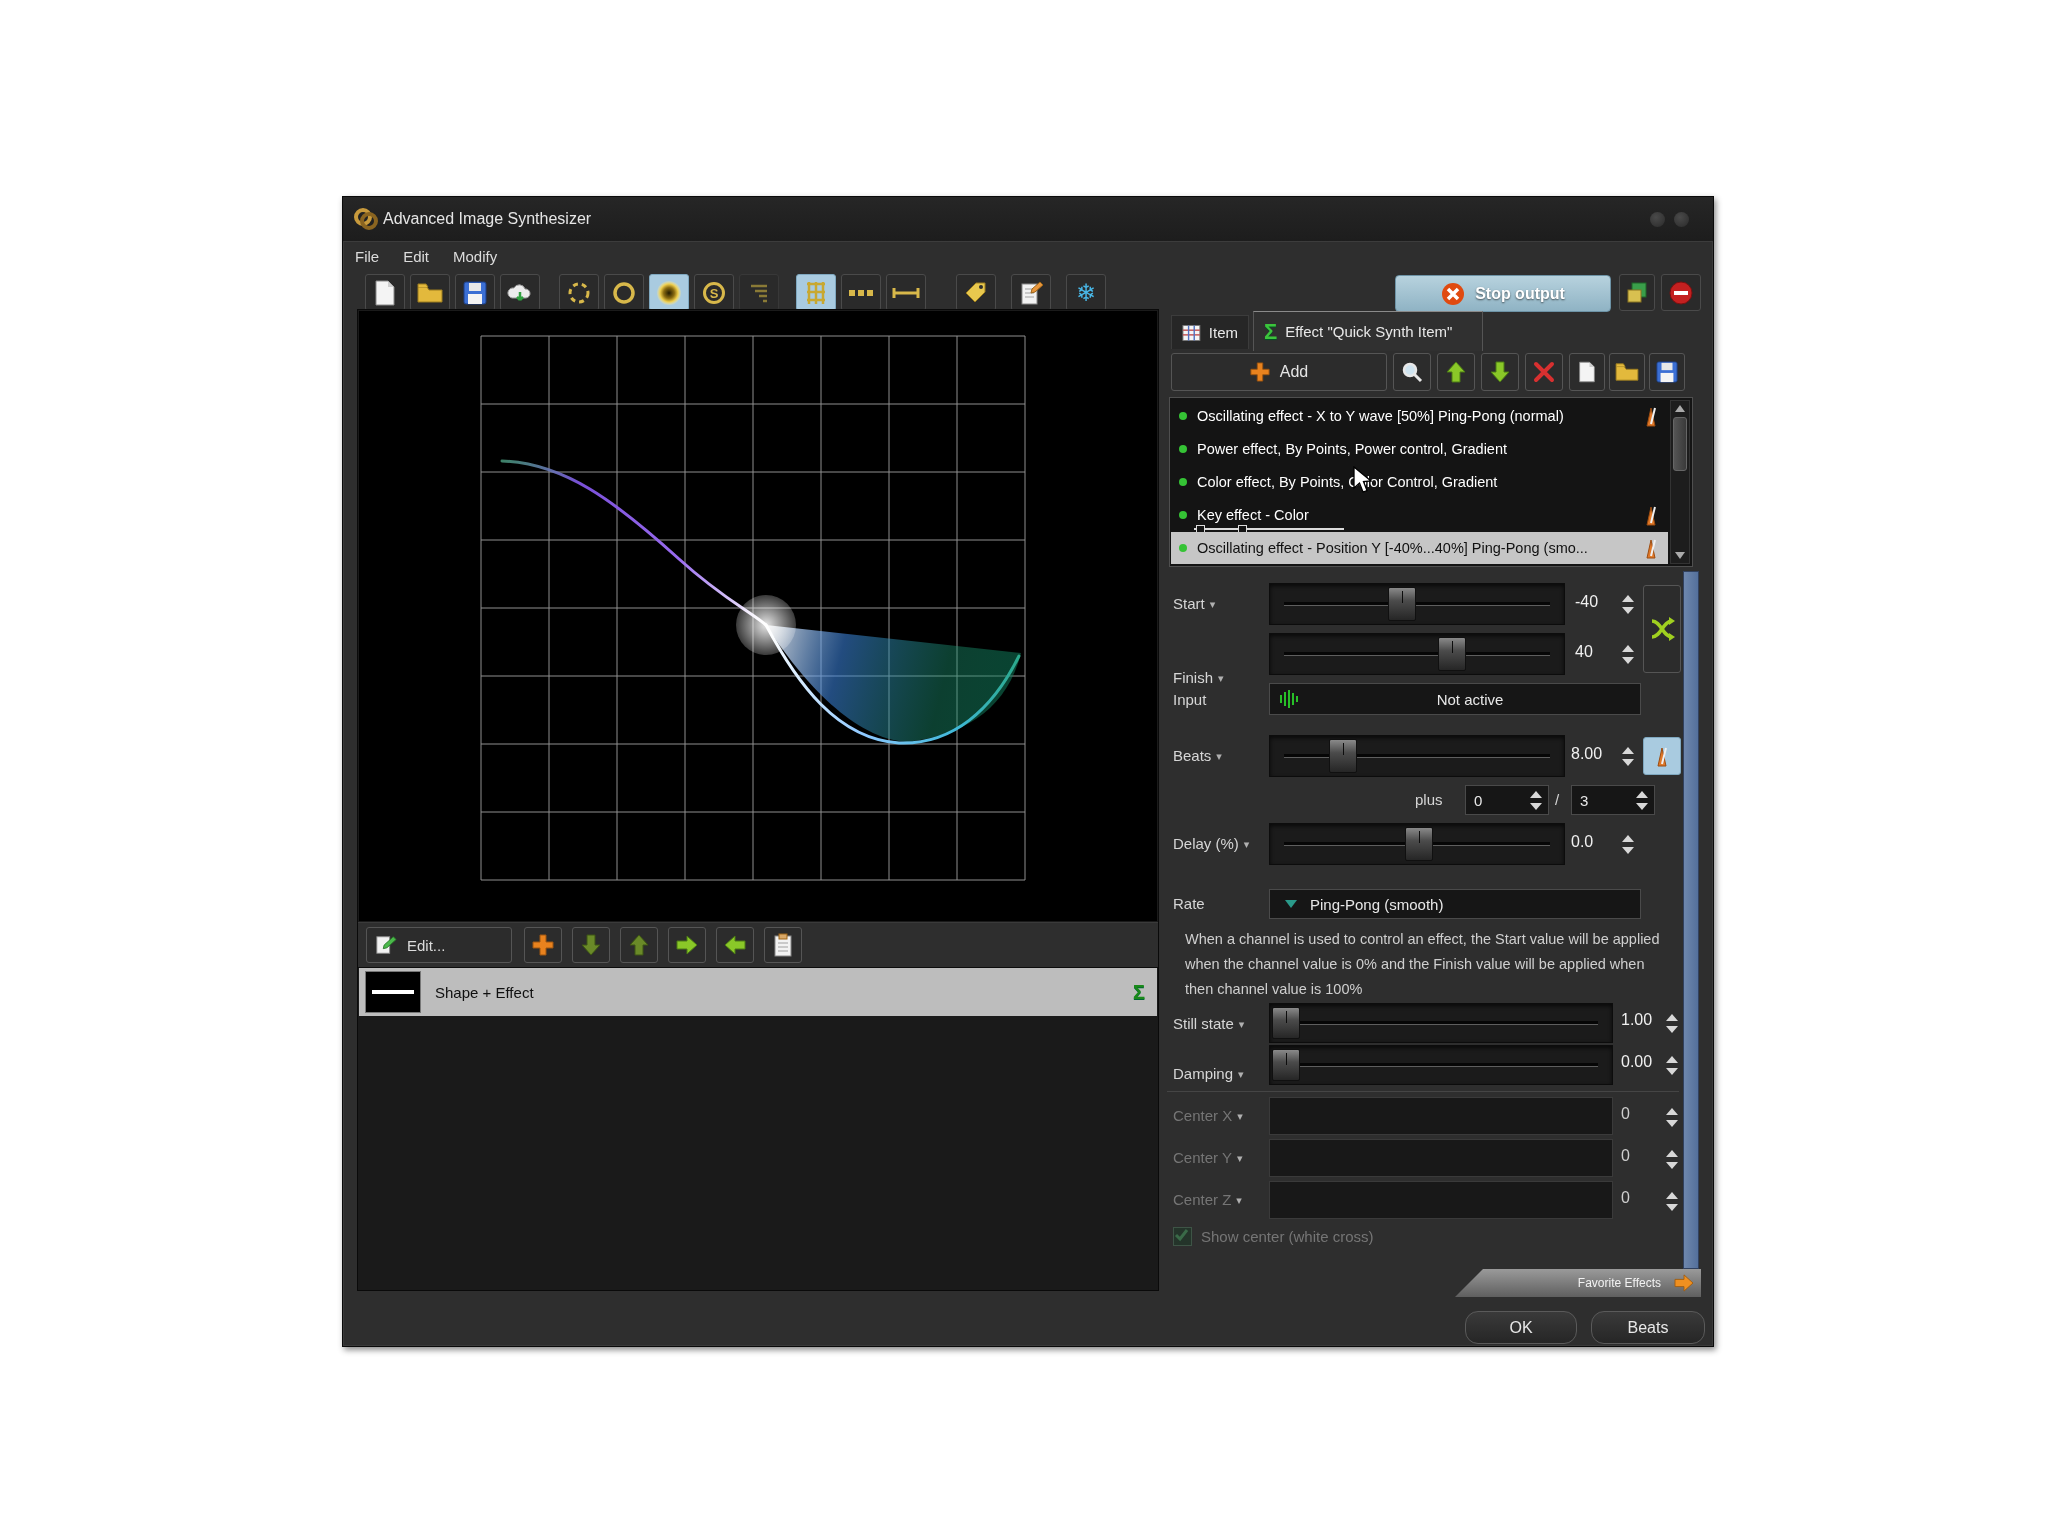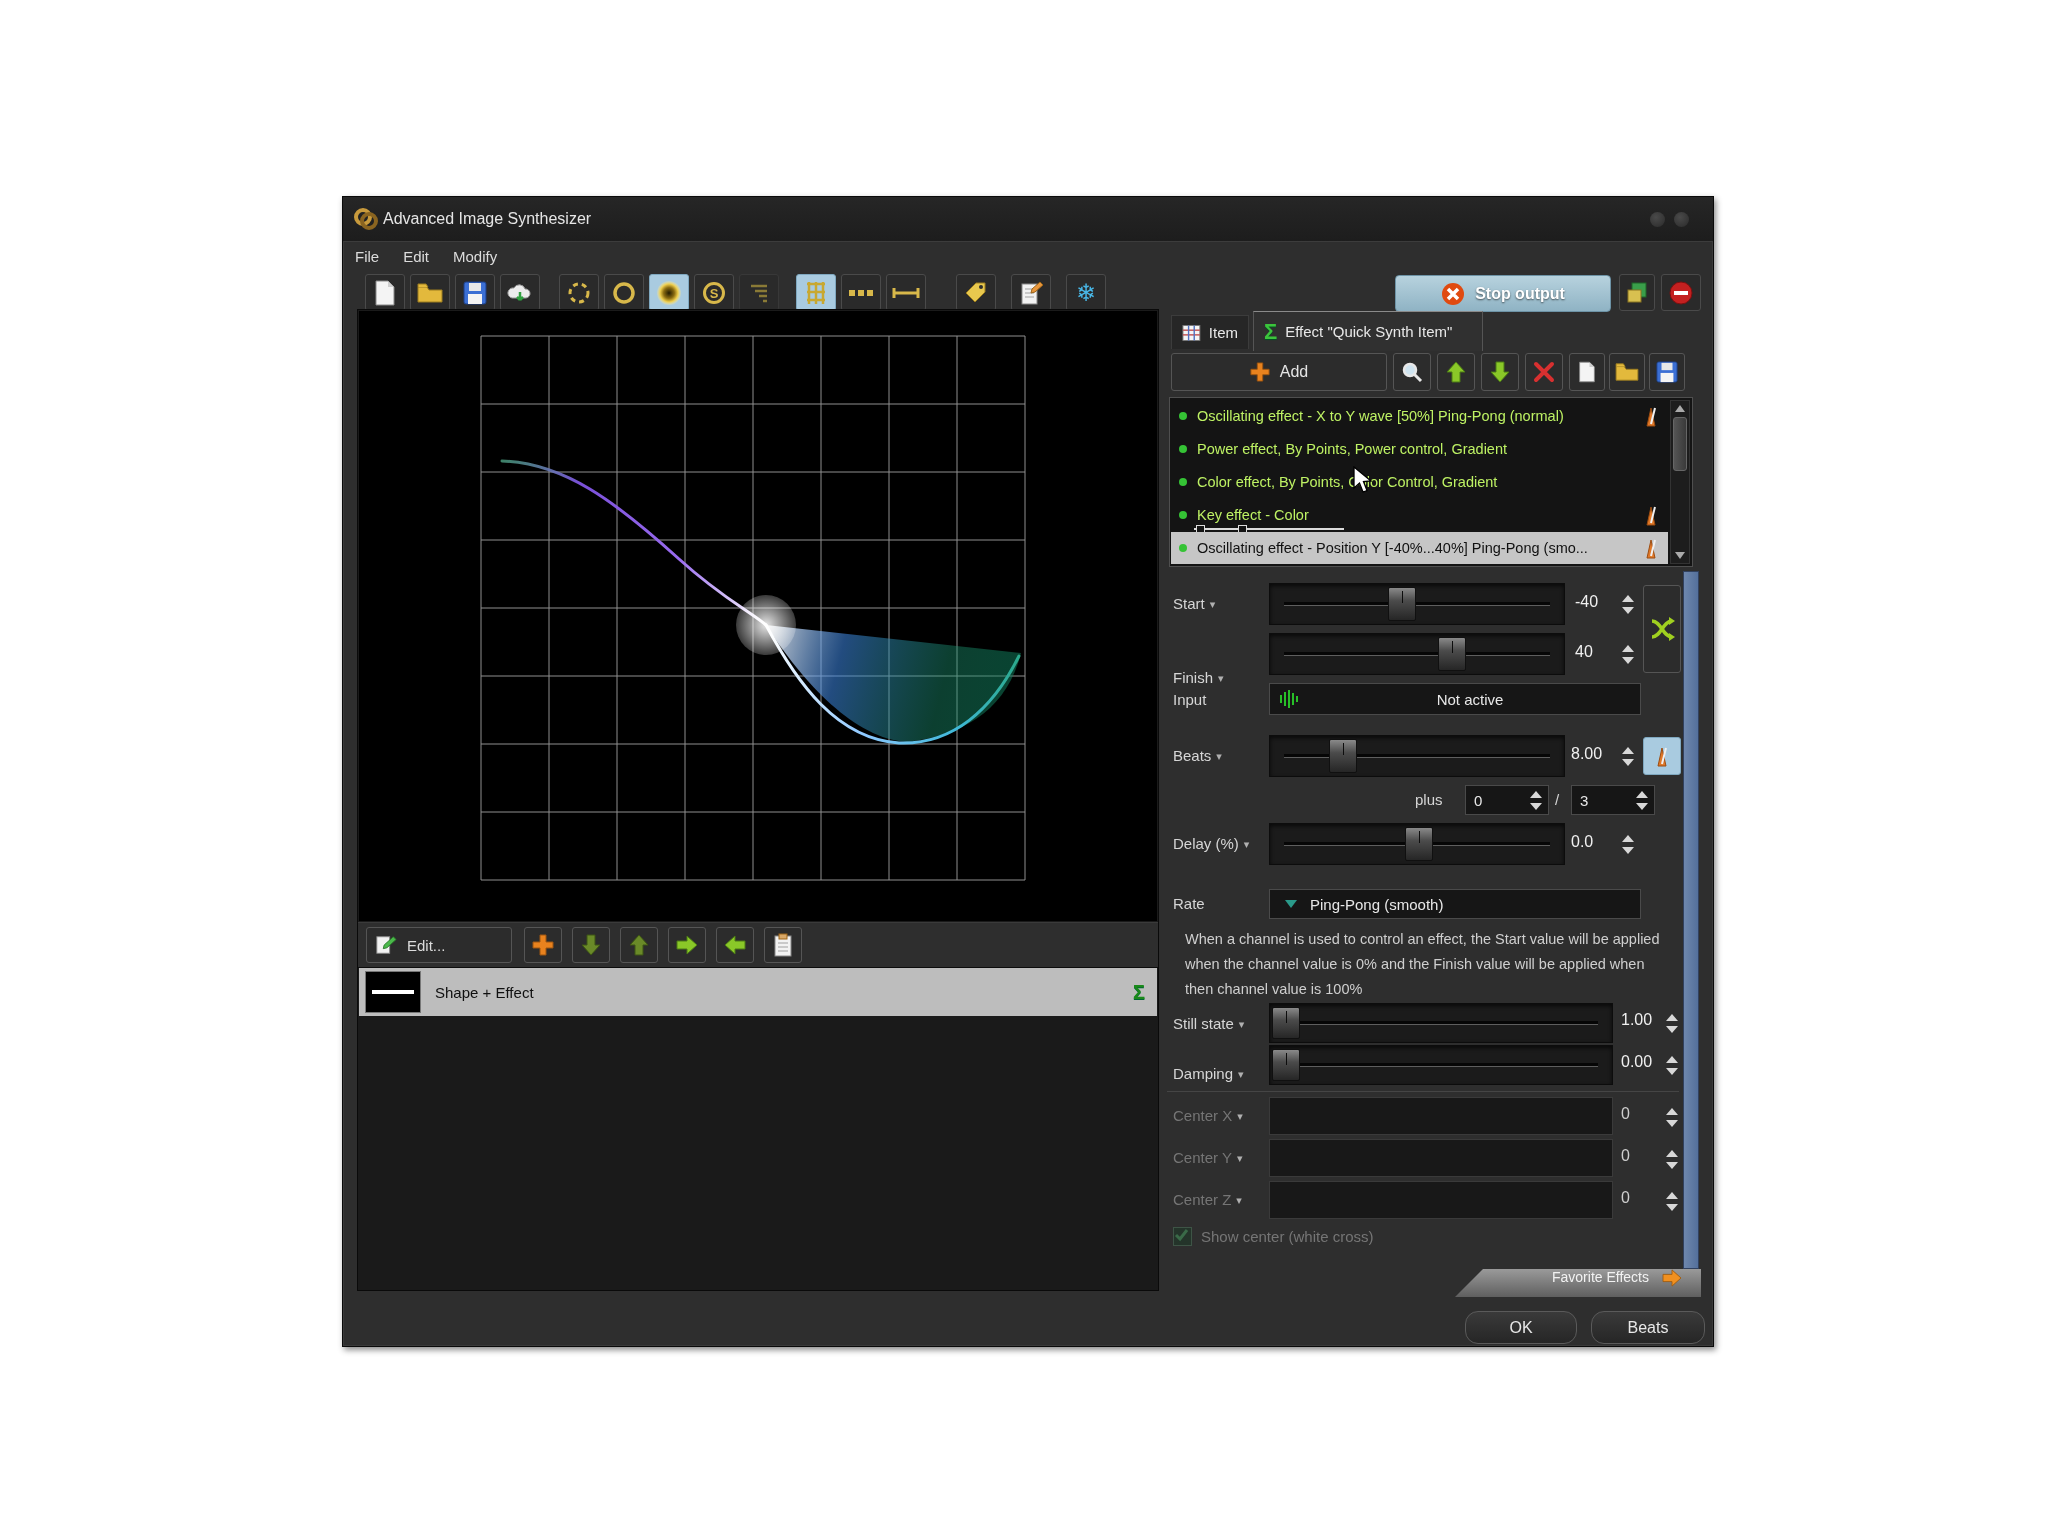--- a/index.html
+++ b/index.html
@@ -36,35 +36,35 @@
   .spin .up{width:0;height:0;border-left:6px solid transparent;border-right:6px solid transparent;border-bottom:7px solid #d8d8d8;}
   .spin .dn{width:0;height:0;border-left:6px solid transparent;border-right:6px solid transparent;border-top:7px solid #d8d8d8;}
   .plabel{position:absolute;color:#d6d6d6;font-size:15px;}
   .plabel.dis{color:#757575;}
   .caret::after{content:"▾";font-size:11px;color:#b0b0b0;margin-left:5px;position:relative;top:-1px;}
   
   #righttabs .tab{position:absolute;box-sizing:border-box;color:#e8e8e8;font-size:15px;display:flex;align-items:center;gap:8px;padding:0 10px;}
   .tab.inactive{background:#262626;border:1px solid #3c3c3c;border-bottom:none;height:34px;top:118px;}
   .tab.active{background:#303030;border:1px solid #555;border-top-color:#8a8a8a;border-bottom:none;height:40px;top:114px;z-index:2;}
   #efflist{position:absolute;left:826px;top:200px;width:524px;height:170px;background:#141414;border:1px solid #4f4f4f;box-sizing:border-box;}
-  .effrow{position:absolute;left:1px;right:24px;height:32px;display:flex;align-items:center;color:#bef264;font-size:14.5px;}
+  .effrow{position:absolute;left:1px;right:24px;height:32px;display:flex;align-items:center;color:#ffffff;font-size:14.5px;}
   .effrow .dot{width:8px;height:8px;border-radius:50%;background:#35c335;margin:0 10px 0 8px;flex:0 0 auto;}
   .effrow.selected{background:#c6c6c6;color:#111;}
   .effrow .txt{white-space:nowrap;overflow:hidden;flex:1 1 auto;}
   .metro{flex:0 0 auto;margin-right:6px;}
   #effscroll{position:absolute;right:2px;top:2px;bottom:2px;width:20px;background:#1d1d1d;border:1px solid #333;box-sizing:border-box;}
   #effscroll .thumb{position:absolute;left:2px;right:2px;top:16px;height:52px;background:linear-gradient(90deg,#555,#3a3a3a);border:1px solid #666;border-radius:3px;}
   .scrtri-up{position:absolute;left:4px;top:4px;width:0;height:0;border-left:5px solid transparent;border-right:5px solid transparent;border-bottom:7px solid #aaa;}
   .scrtri-dn{position:absolute;left:4px;bottom:4px;width:0;height:0;border-left:5px solid transparent;border-right:5px solid transparent;border-top:7px solid #aaa;}
   #bluescroll{position:absolute;left:1340px;top:374px;width:16px;height:698px;background:linear-gradient(90deg,#6e87ad,#54709c);border:1px solid #31415f;box-sizing:border-box;}
   .inputbox{position:absolute;background:#161616;border:1px solid #4a4a4a;box-sizing:border-box;color:#e8e8e8;font-size:15px;display:flex;align-items:center;}
   .note{position:absolute;color:#cfcfcf;font-size:14.5px;line-height:25px;}
   #favbar{position:absolute;left:1112px;top:1072px;width:246px;height:28px;background:linear-gradient(#9a9a9a,#5f5f5f);
-          clip-path:polygon(28px 0,100% 0,100% 100%,0 100%);display:flex;justify-content:flex-end;gap:10px;
-          color:#f2f2f2;font-size:14px;padding-right:16px;box-sizing:border-box;}
+          clip-path:polygon(28px 0,100% 0,100% 100%,0 100%);display:flex;align-items:center;justify-content:flex-end;gap:10px;
+          color:#f2f2f2;font-size:12px;padding-right:4px;box-sizing:border-box;}
   .okbtn{position:absolute;top:1114px;height:33px;background:linear-gradient(#3a3a3a,#262626);border:1px solid #5a5a5a;border-radius:13px;
          color:#e8e8e8;font-size:16px;display:flex;align-items:center;justify-content:center;box-sizing:border-box;}
   
   #leftpanel{position:absolute;left:14px;top:112px;width:802px;height:982px;background:#1a1a1a;border:1px solid #0a0a0a;box-sizing:border-box;}
   #preview{position:absolute;left:1px;top:1px;width:798px;height:610px;background:#000;}
   #lefttools{position:absolute;left:0px;top:612px;width:800px;height:44px;background:#2e2e2e;border-top:1px solid #3a3a3a;border-bottom:1px solid #0c0c0c;}
   #shaperow{position:absolute;left:1px;top:658px;width:798px;height:48px;background:#bdbdbd;display:flex;align-items:center;color:#101010;font-size:15px;}
   .lb{position:absolute;top:4px;width:38px;height:36px;}
   #editbtn{position:absolute;left:8px;top:4px;width:146px;height:36px;justify-content:flex-start;gap:10px;padding-left:8px;color:#dcdcdc;font-size:15px;}
   #cursor{position:absolute;left:1352px;top:466px;z-index:50;}

